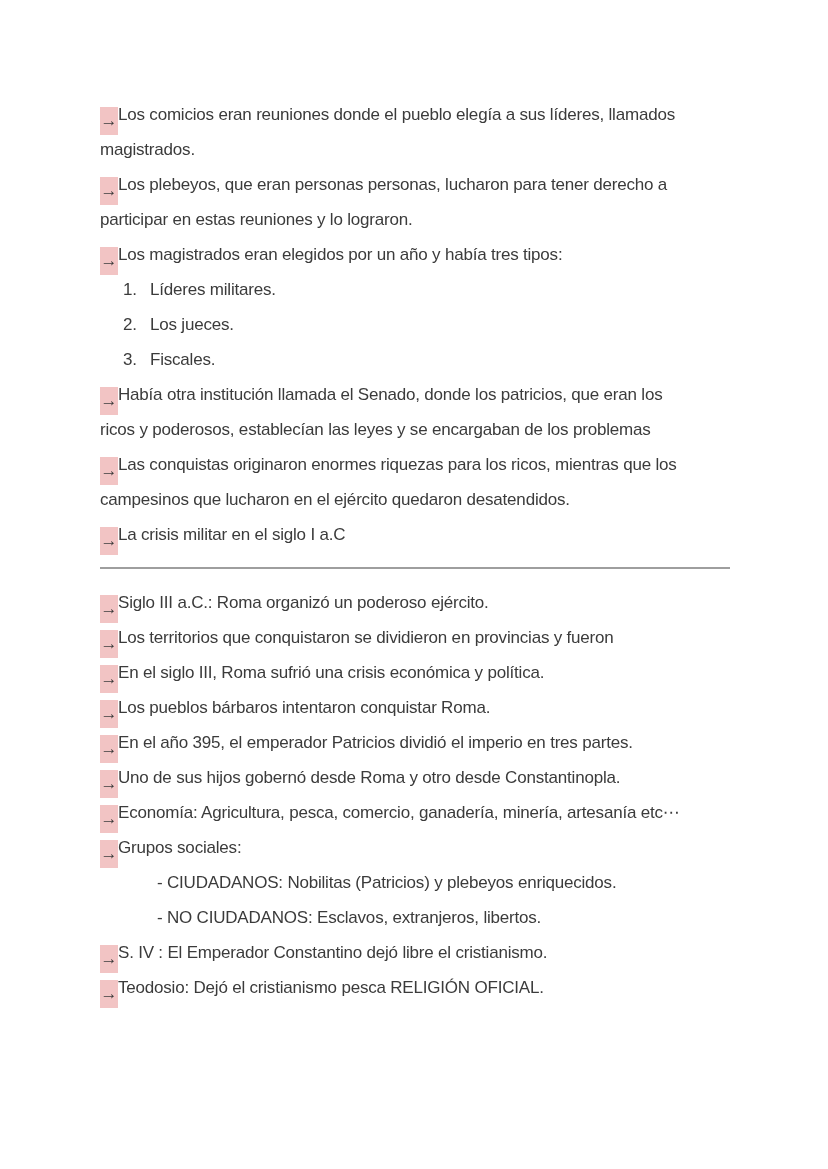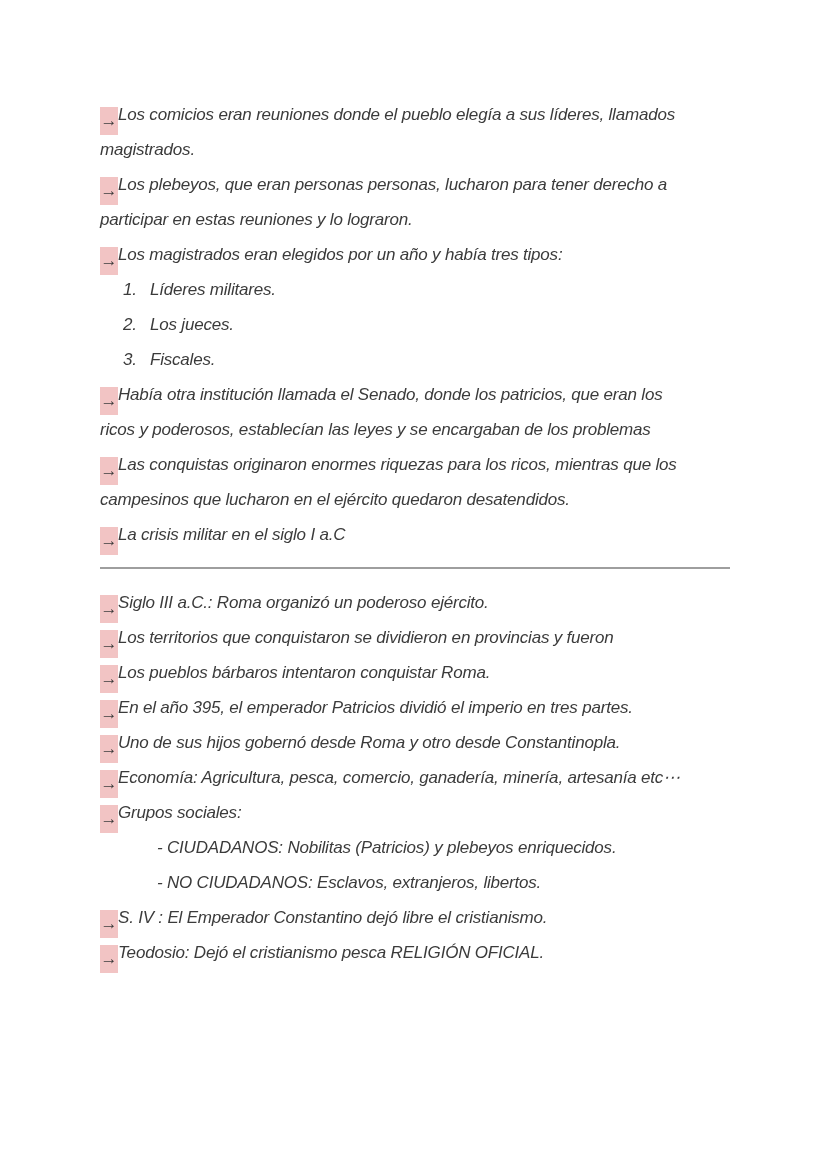--- a/index.html
+++ b/index.html
@@ -18,21 +18,20 @@
     left: 100px;
     top: 97px;
     width: 630px;
   }
   .line {
     height: 35px;
     line-height: 35px;
     font-size: 17px;
     letter-spacing: -0.2px;
     white-space: nowrap;
-    font-style: italic;
   }
   .arrow {
     display: inline-block;
     background: var(--highlight-color, #f2c4c4);
     width: 18px;
     height: 28px;
     line-height: 28px;
     text-align: center;
     vertical-align: -6px;
     color: var(--text-color, #3b3b3b);
@@ -62,20 +61,21 @@
       <div class="line numbered"><span class="num">2.</span><span class="txt">Los jueces.</span></div>
       <div class="line numbered"><span class="num">3.</span><span class="txt">Fiscales.</span></div>
       <div class="line"><span class="arrow">→</span><span class="txt">Había otra institución llamada el Senado, donde los patricios, que eran los</span></div>
       <div class="line"><span class="txt">ricos y poderosos, establecían las leyes y se encargaban de los problemas</span></div>
       <div class="line"><span class="arrow">→</span><span class="txt">Las conquistas originaron enormes riquezas para los ricos, mientras que los</span></div>
       <div class="line"><span class="txt">campesinos que lucharon en el ejército quedaron desatendidos.</span></div>
       <div class="line"><span class="arrow">→</span><span class="txt">La crisis militar en el siglo I a.C</span></div>
       <hr class="divider">
       <div class="line"><span class="arrow">→</span><span class="txt">Siglo III a.C.: Roma organizó un poderoso ejército.</span></div>
       <div class="line"><span class="arrow">→</span><span class="txt">Los territorios que conquistaron se dividieron en provincias y fueron</span></div>
+      <div class="line"><span class="arrow">→</span><span class="txt">En el siglo III, Roma sufrió una crisis económica y política.</span></div>
       <div class="line"><span class="arrow">→</span><span class="txt">Los pueblos bárbaros intentaron conquistar Roma.</span></div>
       <div class="line"><span class="arrow">→</span><span class="txt">En el año 395, el emperador Patricios dividió el imperio en tres partes.</span></div>
       <div class="line"><span class="arrow">→</span><span class="txt">Uno de sus hijos gobernó desde Roma y otro desde Constantinopla.</span></div>
       <div class="line"><span class="arrow">→</span><span class="txt">Economía: Agricultura, pesca, comercio, ganadería, minería, artesanía etc⋯</span></div>
       <div class="line"><span class="arrow">→</span><span class="txt">Grupos sociales:</span></div>
       <div class="line sub"><span class="txt">- CIUDADANOS: Nobilitas (Patricios) y plebeyos enriquecidos.</span></div>
       <div class="line sub"><span class="txt">- NO CIUDADANOS: Esclavos, extranjeros, libertos.</span></div>
       <div class="line"><span class="arrow">→</span><span class="txt">S. IV : El Emperador Constantino dejó libre el cristianismo.</span></div>
       <div class="line"><span class="arrow">→</span><span class="txt">Teodosio: Dejó el cristianismo pesca RELIGIÓN OFICIAL.</span></div>
     </div>

